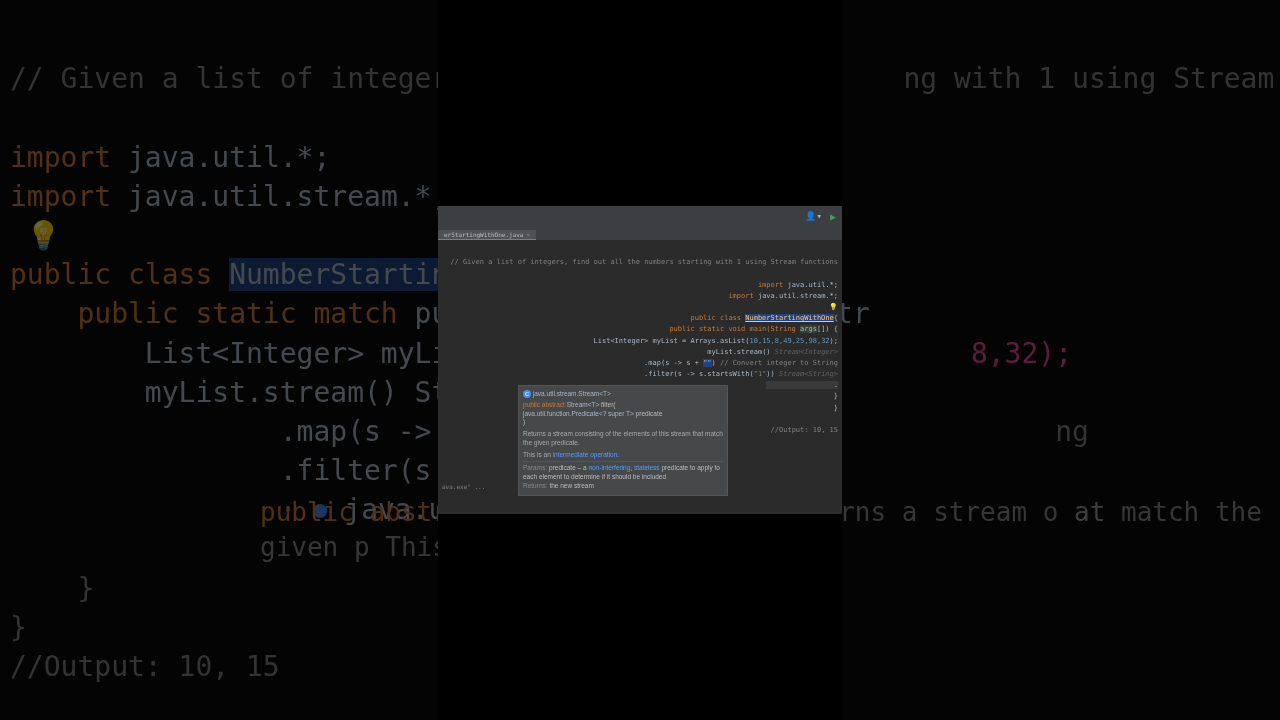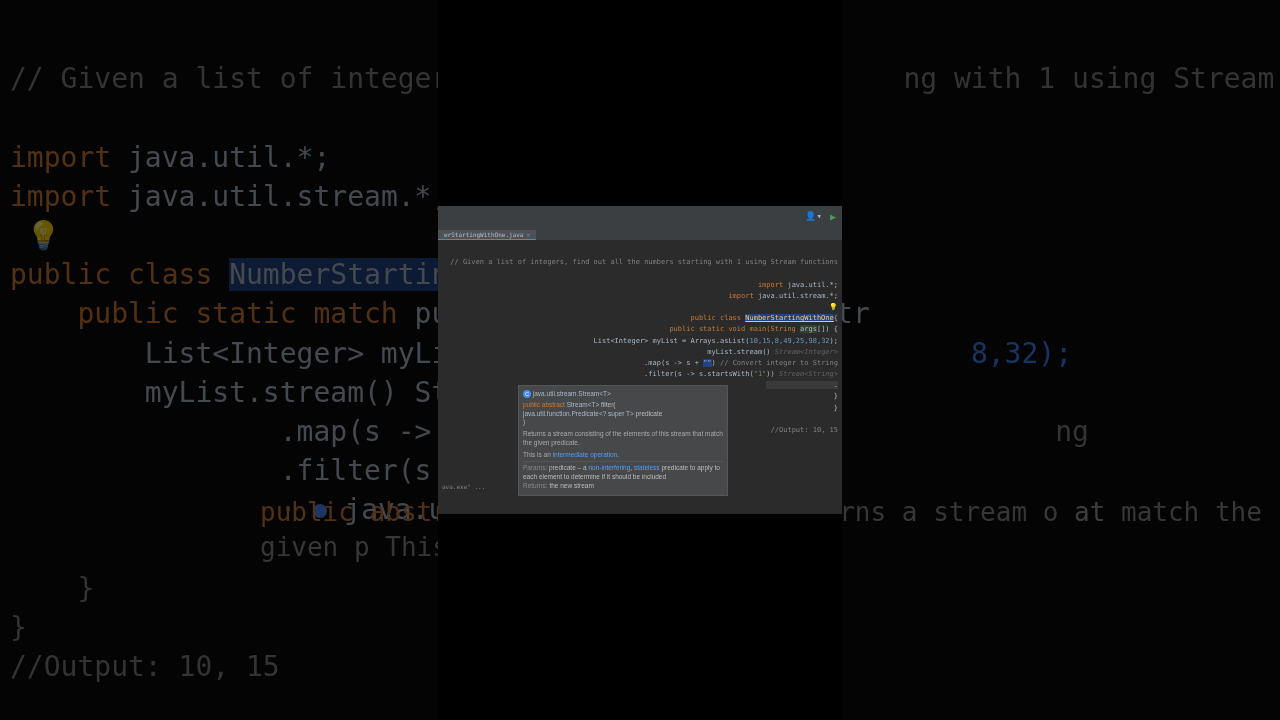--- a/index.html
+++ b/index.html
@@ -28,21 +28,21 @@
 .bg-code {
   padding: 20px 10px;
   font-size: 28px;
   line-height: 1.4;
   color: #808080;
   white-space: pre;
 }
 .bg-code .kw { color: #cc7832; }
 .bg-code .cmt { color: #808080; }
 .bg-code .cls { color: #a9b7c6; background: #214283; }
-.bg-code .num { color: #3b82f6; text-align: right; }
+.bg-code .num { color: #ec4899; text-align: right; }
 .bg-code .type { color: #a9b7c6; }
 .bg-code .bulb { color: #ffcc00; }
 .bg-code .pkg { color: #a9b7c6; }
 
 .bg-popup {
   position: absolute;
   left: 260px;
   top: 495px;
   font-size: 26px;
   line-height: 1.35;

